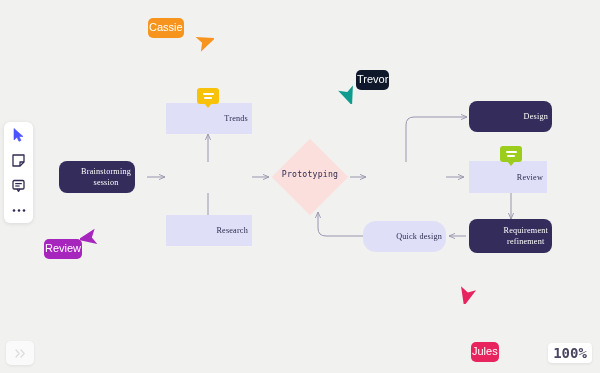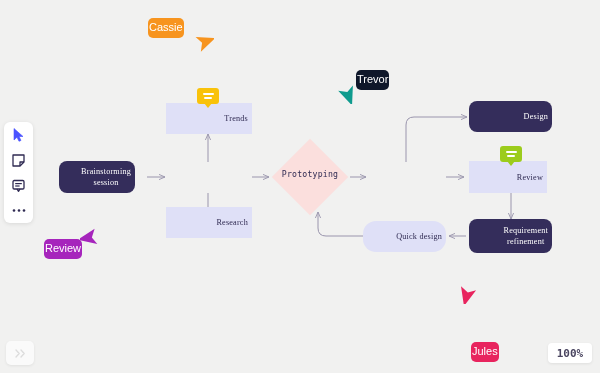--- a/index.html
+++ b/index.html
@@ -110,21 +110,21 @@
     font-family:"Liberation Sans", sans-serif;
   }
   #zoom-ind{
     position:absolute;right:8px;top:343px;
     min-width:34px;height:20px;
     background:#ffffff;
     border-radius:4px;
     box-shadow:0 1px 3px rgba(0,0,0,.08);
     display:flex;align-items:center;justify-content:center;
     color:#4a4560;
-    font-size:11px;font-weight:bold;
+    font-size:14px;font-weight:bold;
     font-family:"DejaVu Sans Mono", monospace;
     padding:0 5px;
   }
 </style>
 </head>
 <body>
 
 <div id="canvas">
 
   <svg id="edges" viewBox="0 0 600 373" xmlns="http://www.w3.org/2000/svg">
@@ -160,21 +160,21 @@
   <div class="node dark" style="left:59px;top:161px;width:76px;height:32px;">
     <span class="lbl">Brainstorming
 session</span>
   </div>
 
 
   <div class="node light" style="left:166px;top:103px;width:86px;height:31px;">
     <span class="lbl">Trends</span>
   </div>
 
-  <div class="node light" style="left:166px;top:207px;width:86px;height:31px;padding-left:34px;">
+  <div class="node light" style="left:166px;top:215px;width:86px;height:31px;padding-left:34px;">
     <span class="lbl">Research</span>
   </div>
 
   <div class="diamond" style="left:283px;top:150px;"></div>
   <div class="diamond-label" style="left:272px;top:169px;width:76px;height:16px;">
     <span>Prototyping</span>
   </div>
 
 
   <div class="node dark" style="left:469px;top:101px;width:83px;height:31px;">

